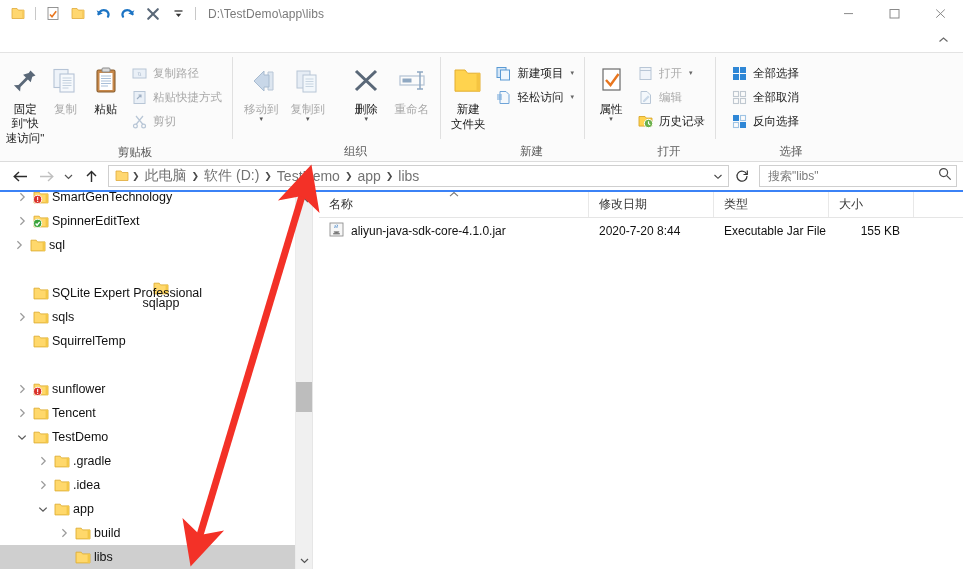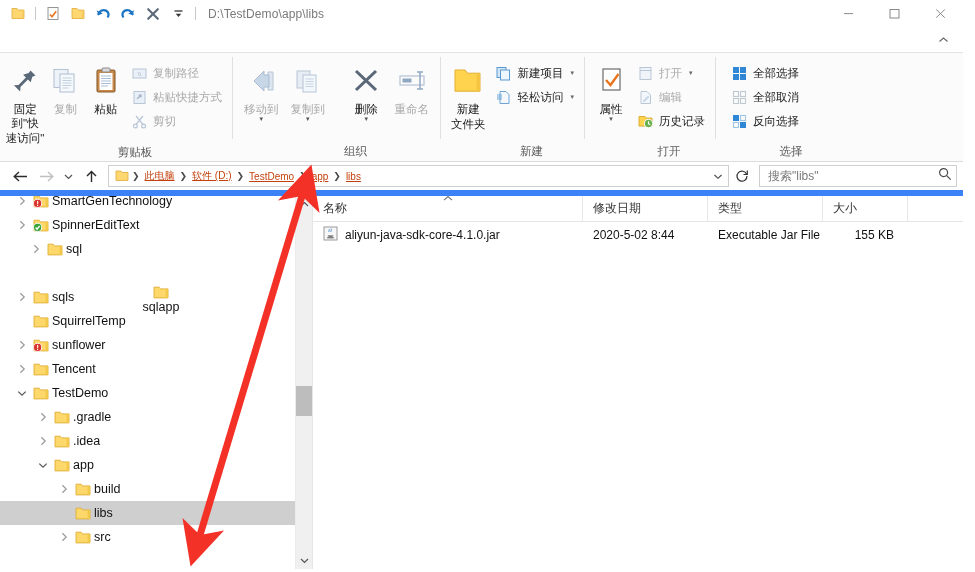--- a/index.html
+++ b/index.html
@@ -92,36 +92,36 @@
     justify-content: center; cursor: default; color: #2b2b2b;
   }
   .nav-btn.disabled { color: #c0c0c0; }
   .nav-btn.small { width: 17px; }
   .crumbbox {
     flex: 1; height: 22px; border: 1px solid #cfcfcf; background: #fff;
     display: flex; align-items: center; padding: 0 2px 0 4px; margin-left: 3px;
     min-width: 0;
   }
   .crumb {
-    font-size: 10px; color: #c2410c; padding: 0 4px; height: 19px;
-    display: flex; align-items: center; cursor: default; white-space: nowrap; text-decoration: underline;
+    font-size: 14px; color: #737373; padding: 0 4px; height: 19px;
+    display: flex; align-items: center; cursor: default; white-space: nowrap;
   }
   .crumb-sep { font-size: 9px; color: #4a4a4a; padding: 0 1px; user-select: none; }
   .crumb-folder { width: 18px; display: flex; align-items: center; justify-content: center; }
   .crumb-spacer { flex: 1; }
   .crumb-caret { width: 16px; display: flex; align-items: center; justify-content: center; font-size: 8px; color: #333; cursor: default; }
   .refresh-btn { width: 22px; height: 22px; display: flex; align-items: center; justify-content: center; cursor: default; }
   .searchbox {
     width: 198px; height: 22px; border: 1px solid #cfcfcf; background: #fff;
     display: flex; align-items: center; padding: 0 4px 0 8px; margin-left: 4px;
   }
   .searchbox .ph { flex: 1; font-size: 12px; color: #7b7b7b; white-space: nowrap; }
 
   
-  .content { display: flex; height: 379px; border-top: 6px solid #3b82f6; }
+  .content { display: flex; height: 379px; border-top: 2px solid #3b82f6; gap: 6px; }
   .navpane {
     width: 313px; position: relative; overflow: hidden; background: #fff;
     border-right: 1px solid #e6e6e6;
   }
   .tree { position: relative; margin-top: -7px; }
   .tree-row {
     height: 24px; display: flex; align-items: center; cursor: default;
     padding-right: 4px; position: relative;
   }
   .tree-row.selected { background: #cfcfcf; }
@@ -589,21 +589,21 @@
             <span class="ficon">
               <svg width="16" height="15" viewBox="0 0 16 15">
                 <path d="M1 2.2h5.2l1.3 1.7H15v9H1z" fill="#ffd86b" stroke="#dfae33" stroke-width=".9"></path>
                 <path d="M12.6 3.9H15v9h-2.4z" fill="#f3c748"></path>
                 <circle cx="4.6" cy="9.4" r="4.1" fill="#3aa33a" stroke="#fff" stroke-width=".9"></circle>
                 <path d="M2.6 9.5l1.5 1.7 2.5-3.2" fill="none" stroke="#fff" stroke-width="1.3"></path>
               </svg>
             </span>
             <span class="tlabel">SpinnerEditText</span>
           </div>
-          <div class="tree-row" style="padding-left: 28px;">
+          <div class="tree-row" style="padding-left: 11px;">
             <span class="expander">
               <svg width="9" height="10" viewBox="0 0 9 10">
                 <path d="M2.4 1.3L6.2 5 2.4 8.7" fill="none" stroke="#9a9a9a" stroke-width="1.2"></path>
               </svg>
             </span>
             <span class="ficon">
               <svg width="16" height="15" viewBox="0 0 16 15">
                 <path d="M1 2.2h5.2l1.3 1.7H15v9H1z" fill="#ffd86b" stroke="#dfae33" stroke-width=".9"></path>
                 <path d="M12.6 3.9H15v9h-2.4z" fill="#f3c748"></path>
               </svg>
@@ -614,20 +614,30 @@
             <span class="expander"></span>
             <span class="ficon">
               <svg width="16" height="15" viewBox="0 0 16 15">
                 <path d="M1 2.2h5.2l1.3 1.7H15v9H1z" fill="#ffd86b" stroke="#dfae33" stroke-width=".9"></path>
                 <path d="M12.6 3.9H15v9h-2.4z" fill="#f3c748"></path>
               </svg>
             </span>
             <span class="tlabel">sqlapp</span>
           </div>
           <div class="tree-row" style="padding-left: 14px;">
+            <span class="expander"></span>
+            <span class="ficon">
+              <svg width="16" height="15" viewBox="0 0 16 15">
+                <path d="M1 2.2h5.2l1.3 1.7H15v9H1z" fill="#ffd86b" stroke="#dfae33" stroke-width=".9"></path>
+                <path d="M12.6 3.9H15v9h-2.4z" fill="#f3c748"></path>
+              </svg>
+            </span>
+            <span class="tlabel">SQLite Expert Professional</span>
+          </div>
+          <div class="tree-row" style="padding-left: 14px;">
             <span class="expander">
               <svg width="9" height="10" viewBox="0 0 9 10">
                 <path d="M2.4 1.3L6.2 5 2.4 8.7" fill="none" stroke="#9a9a9a" stroke-width="1.2"></path>
               </svg>
             </span>
             <span class="ficon">
               <svg width="16" height="15" viewBox="0 0 16 15">
                 <path d="M1 2.2h5.2l1.3 1.7H15v9H1z" fill="#ffd86b" stroke="#dfae33" stroke-width=".9"></path>
                 <path d="M12.6 3.9H15v9h-2.4z" fill="#f3c748"></path>
               </svg>
@@ -637,21 +647,21 @@
           <div class="tree-row" style="padding-left: 14px;">
             <span class="expander"></span>
             <span class="ficon">
               <svg width="16" height="15" viewBox="0 0 16 15">
                 <path d="M1 2.2h5.2l1.3 1.7H15v9H1z" fill="#ffd86b" stroke="#dfae33" stroke-width=".9"></path>
                 <path d="M12.6 3.9H15v9h-2.4z" fill="#f3c748"></path>
               </svg>
             </span>
             <span class="tlabel">SquirrelTemp</span>
           </div>
-          <div class="tree-row" style="padding-left: 14px;">
+          <div class="tree-row" style="padding-left: 14px; margin-top: 24px;">
             <span class="expander">
               <svg width="9" height="10" viewBox="0 0 9 10">
                 <path d="M2.4 1.3L6.2 5 2.4 8.7" fill="none" stroke="#9a9a9a" stroke-width="1.2"></path>
               </svg>
             </span>
             <span class="ficon">
               <svg width="16" height="15" viewBox="0 0 16 15">
                 <path d="M1 2.2h5.2l1.3 1.7H15v9H1z" fill="#ffd86b" stroke="#dfae33" stroke-width=".9"></path>
                 <path d="M12.6 3.9H15v9h-2.4z" fill="#f3c748"></path>
                 <circle cx="4.6" cy="9.4" r="4.1" fill="#d9322a" stroke="#fff" stroke-width=".9"></circle>
@@ -807,21 +817,21 @@
           <div class="filerow">
             <div class="cell name" style="width: 270px;">
               <span><svg width="15" height="15" viewBox="0 0 15 15">
                   <rect x="1" y="1" width="13" height="13" fill="#f7f7f7" stroke="#8f8f8f" stroke-width=".9"></rect>
                   <path d="M5.2 9.5h4.6c.5 0 .8.4.3.8-.8.6-4.4.6-5.2 0-.3-.3-.1-.8.3-.8z" fill="#4a4a4a"></path>
                   <path d="M4.2 11.3h6.6v1H4.2z" fill="#4a4a4a"></path>
                   <path d="M6 3.2c1.3 1-.9 1.7 0 2.8M8 2.6c1.5 1.2-1 2 0 3.2" fill="none" stroke="#3b7fc4" stroke-width=".9"></path>
                 </svg></span>
               <span>aliyun-java-sdk-core-4.1.0.jar</span>
             </div>
-            <div class="cell " style="width: 125px; padding-left: 10px;">2020-5-02 8:44</div>
+            <div class="cell " style="width: 125px; padding-left: 10px;">2020-7-20 8:44</div>
             <div class="cell " style="width: 115px; padding-left: 10px;">Executable Jar File</div>
             <div class="cell size" style="width: 85px; padding-left: 0px;">155 KB</div>
           </div>
         </div>
     </div>
   </div>
 
   <svg class="annotation">
     <defs>
       <marker id="ahead" markerWidth="7" markerHeight="7" refX="3.4" refY="3.5" orient="auto">

